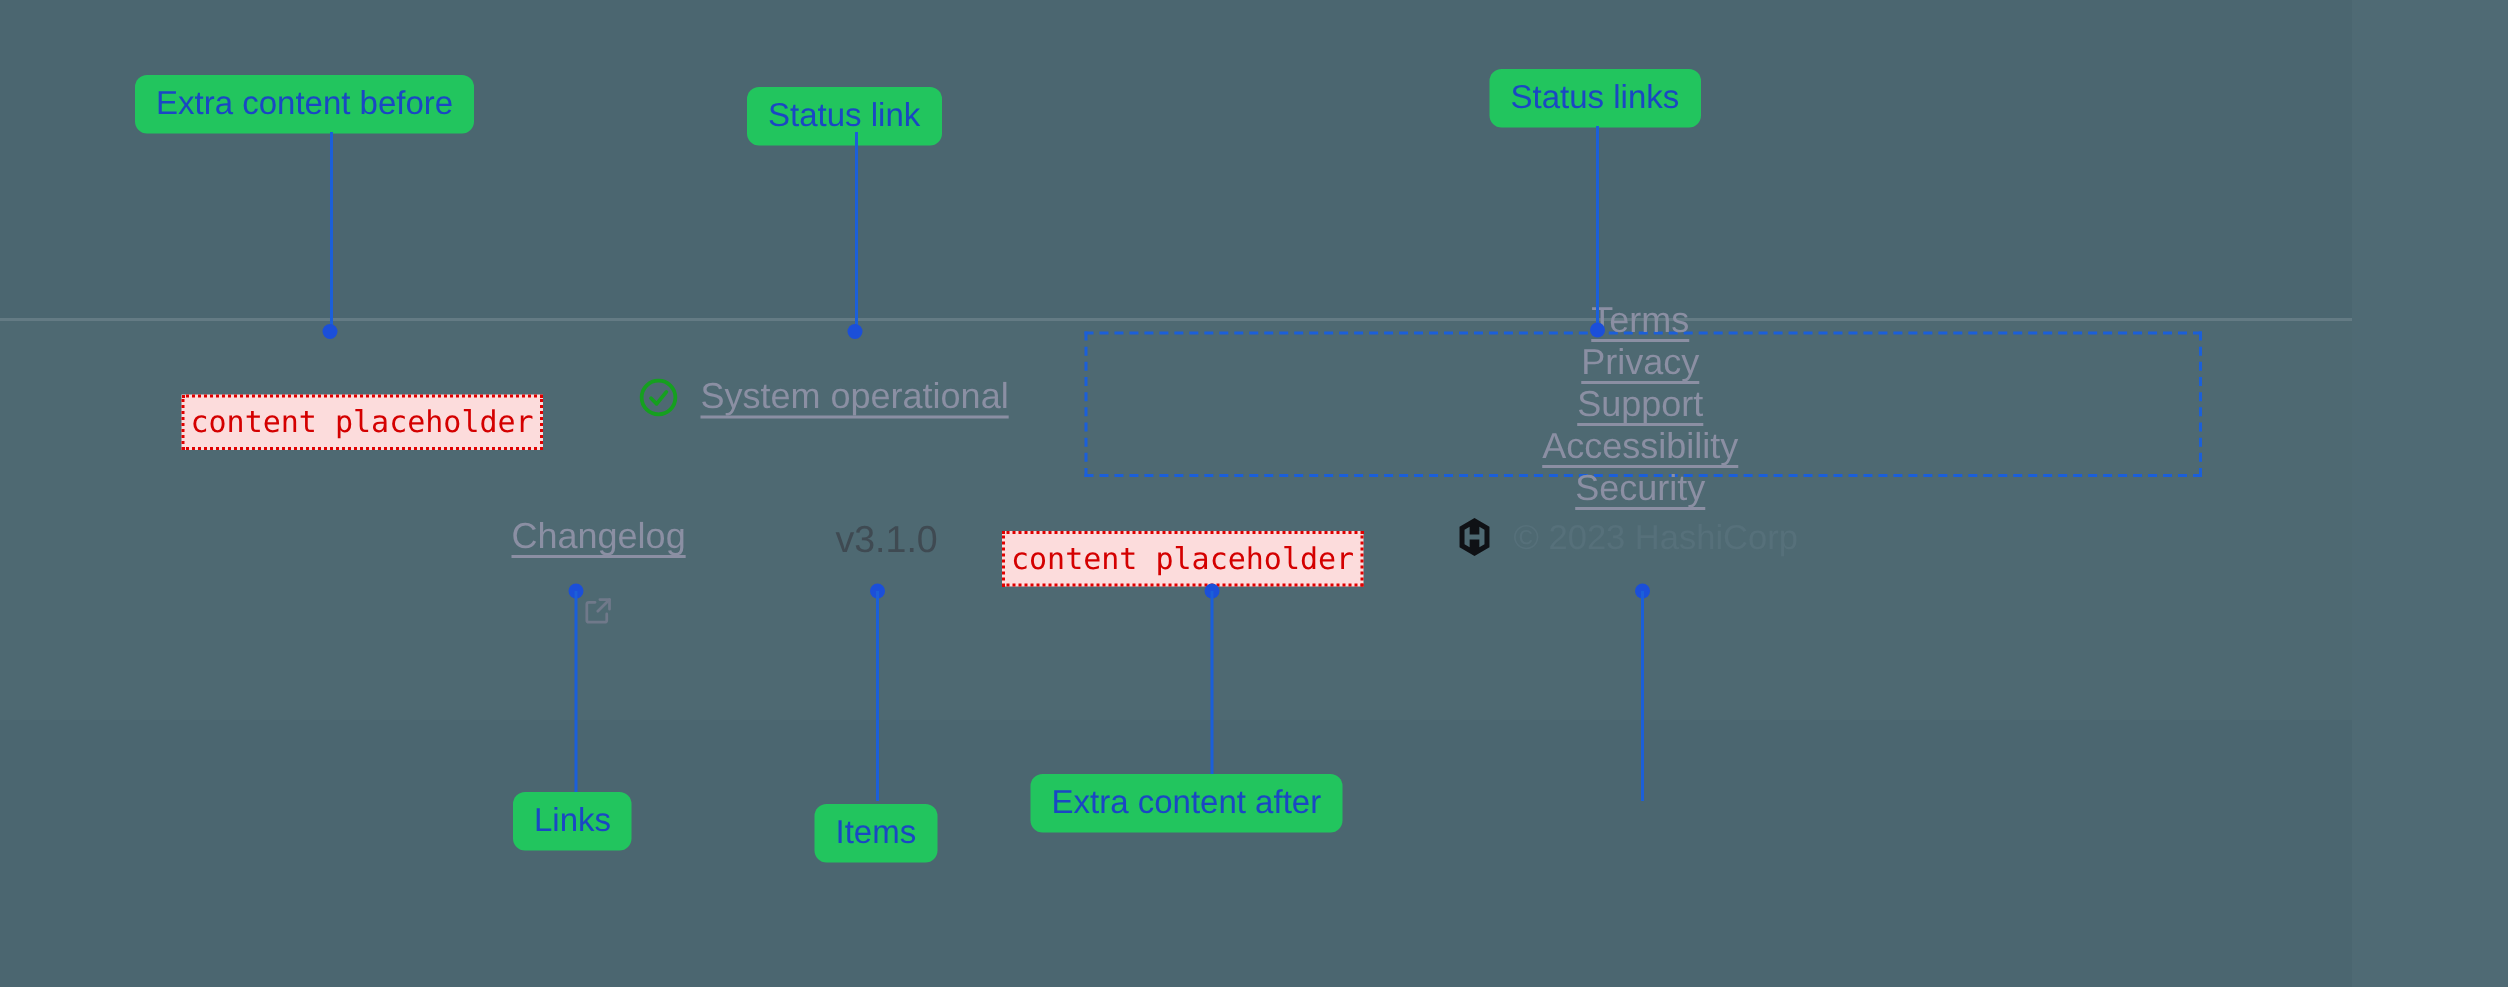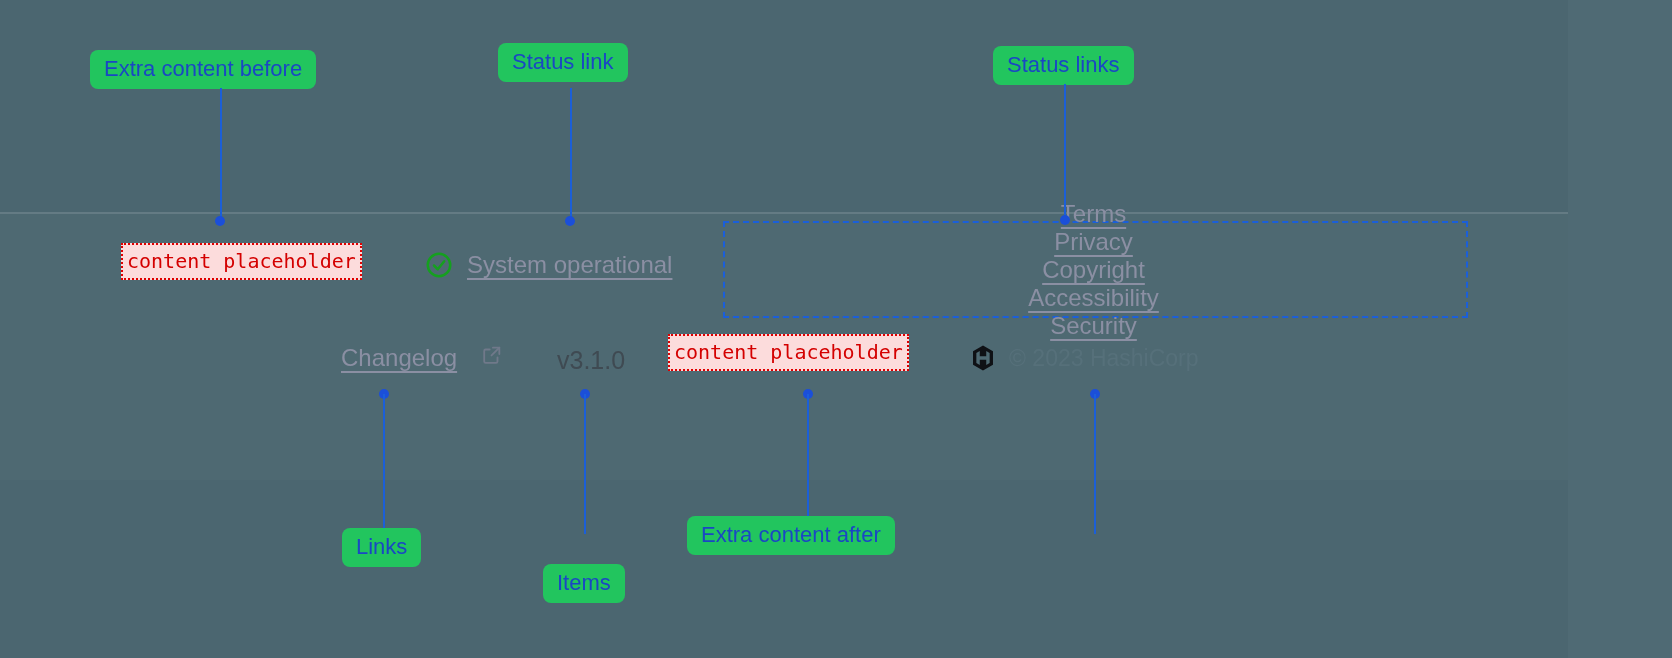--- a/index.html
+++ b/index.html
@@ -58,20 +58,21 @@
     justify-content: flex-start;
     font-family: "DejaVu Sans Mono", "Liberation Mono", monospace;
     font-size: 20px;
     color: #d40000;
     background: #fcdcdc;
     border: 2px dotted #e00000;
     padding: 6px 4px 7px 4px;
     white-space: nowrap;
     letter-spacing: 0px;
     line-height: 1;
+    margin-top: 20px;
   }
 
   .ph-before { position: absolute; left: 121px; top: 243px; }
   .ph-after  { position: absolute; left: 668px; top: 334px; }
 
   
   .status-link {
     position: absolute;
     left: 424px;
     top: 250px;
@@ -124,22 +125,24 @@
     text-decoration-thickness: 1.5px;
     white-space: nowrap;
   }
 
   
   .changelog-link {
     position: absolute;
     left: 341px;
     top: 344px;
     display: flex;
+    align-items: center;
     gap: 24px;
     text-decoration: none;
+    flex-direction: column;
   }
   .changelog-text {
     font-size: 24px;
     color: #8b8fa3;
     text-decoration: underline;
     text-underline-offset: 5px;
     text-decoration-thickness: 1.5px;
     white-space: nowrap;
   }
   .ext-icon { width: 22px; height: 22px; display: block; }
@@ -214,21 +217,21 @@
         <polyline points="8,12.4 11,15.4 16.2,9"></polyline>
       </svg>
     </span>
     <span class="status-text">System operational</span>
   </a>
 
   <div class="legal-group">
     <div class="legal-inner">
       <a class="legal-link" href="#">Terms</a>
       <a class="legal-link" href="#">Privacy</a>
-      <a class="legal-link" href="#">Copyright</a>
+      <a class="legal-link" href="#">Support</a>
       <a class="legal-link" href="#">Accessibility</a>
       <a class="legal-link" href="#">Security</a>
     </div>
   </div>
 
   <a class="changelog-link" href="#">
     <span class="changelog-text">Changelog</span>
     <span class="ext-icon">
       <svg viewBox="0 0 24 24" width="22" height="22" fill="none" stroke="#70798a" stroke-width="2" stroke-linecap="round" stroke-linejoin="round">
         <path d="M13 4h7v7"></path>
@@ -249,35 +252,35 @@
           M8.4 10.4l3.9-2.3v5.9h7.4V8.1l3.9 2.3v11.2l-3.9 2.3v-6.0h-7.4v6.0l-3.9-2.3V10.4z"></path>
       </svg>
     </span>
     <span class="copyright-text">© 2023 HashiCorp</span>
   </div>
 
   <div class="anno-label" style="left:90px; top:50px;">Extra content before</div>
   <div class="anno-line" style="left:220px; top:88px; height:133px;"></div>
   <div class="anno-dot" style="left:215px; top:216px;"></div>
 
-  <div class="anno-label" style="left:498px; top:43px;">Status link</div>
+  <div class="anno-label" style="left:498px; top:58px;">Status link</div>
   <div class="anno-line" style="left:570px; top:88px; height:133px;"></div>
   <div class="anno-dot" style="left:565px; top:216px;"></div>
 
   <div class="anno-label" style="left:993px; top:46px;">Status links</div>
   <div class="anno-line" style="left:1064px; top:84px; height:133px;"></div>
   <div class="anno-dot" style="left:1060px; top:215px;"></div>
 
   <div class="anno-dot" style="left:379px; top:389px;"></div>
   <div class="anno-line" style="left:383px; top:394px; height:140px;"></div>
   <div class="anno-label" style="left:342px; top:528px;">Links</div>
 
   <div class="anno-dot" style="left:580px; top:389px;"></div>
   <div class="anno-line" style="left:584px; top:394px; height:140px;"></div>
-  <div class="anno-label" style="left:543px; top:536px;margin-top:28px;">Items</div>
+  <div class="anno-label" style="left:543px; top:536px;">Items</div>
 
   <div class="anno-dot" style="left:803px; top:389px;"></div>
   <div class="anno-line" style="left:807px; top:394px; height:140px;"></div>
   <div class="anno-label" style="left:687px; top:516px;">Extra content after</div>
 
   <div class="anno-dot" style="left:1090px; top:389px;"></div>
   <div class="anno-line" style="left:1094px; top:394px; height:140px;"></div>
 
 </div>
 

